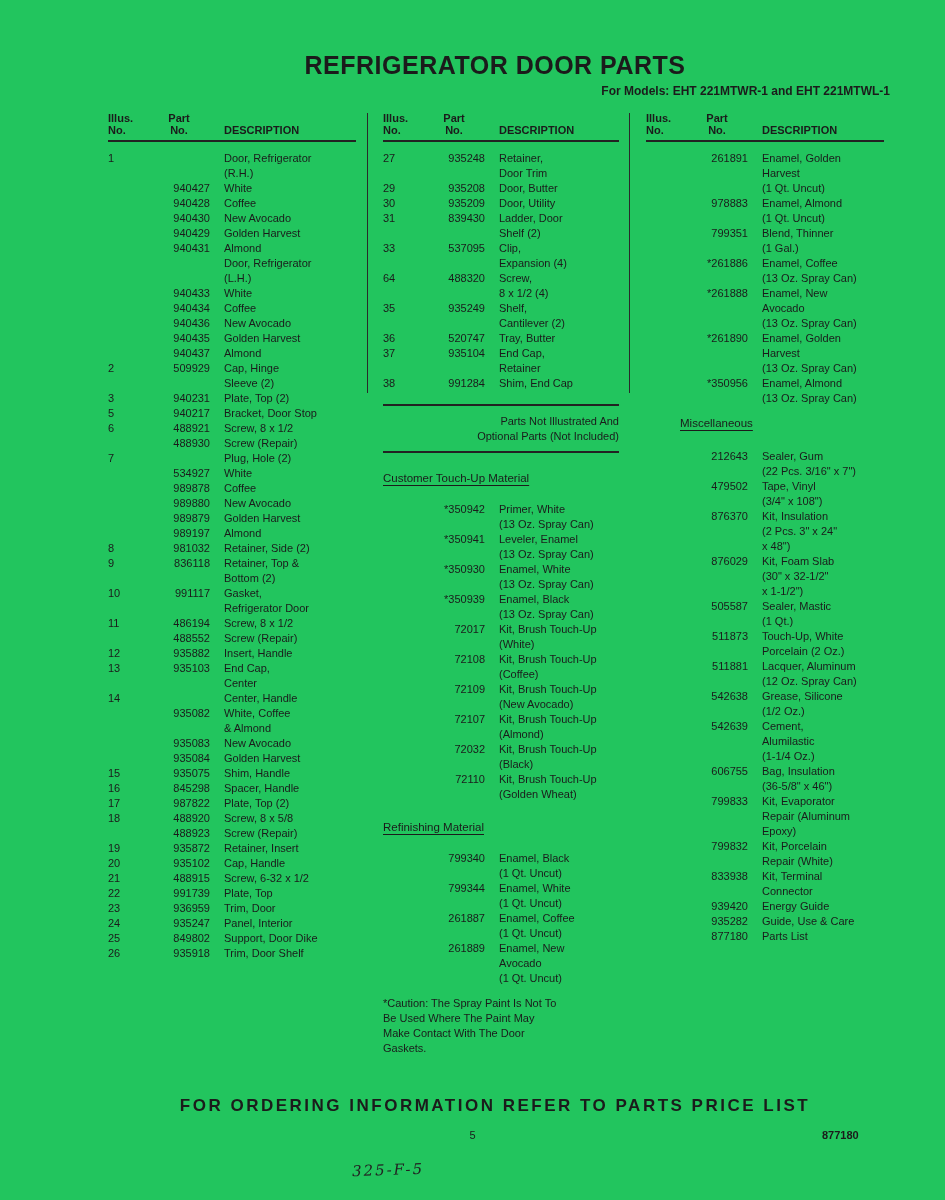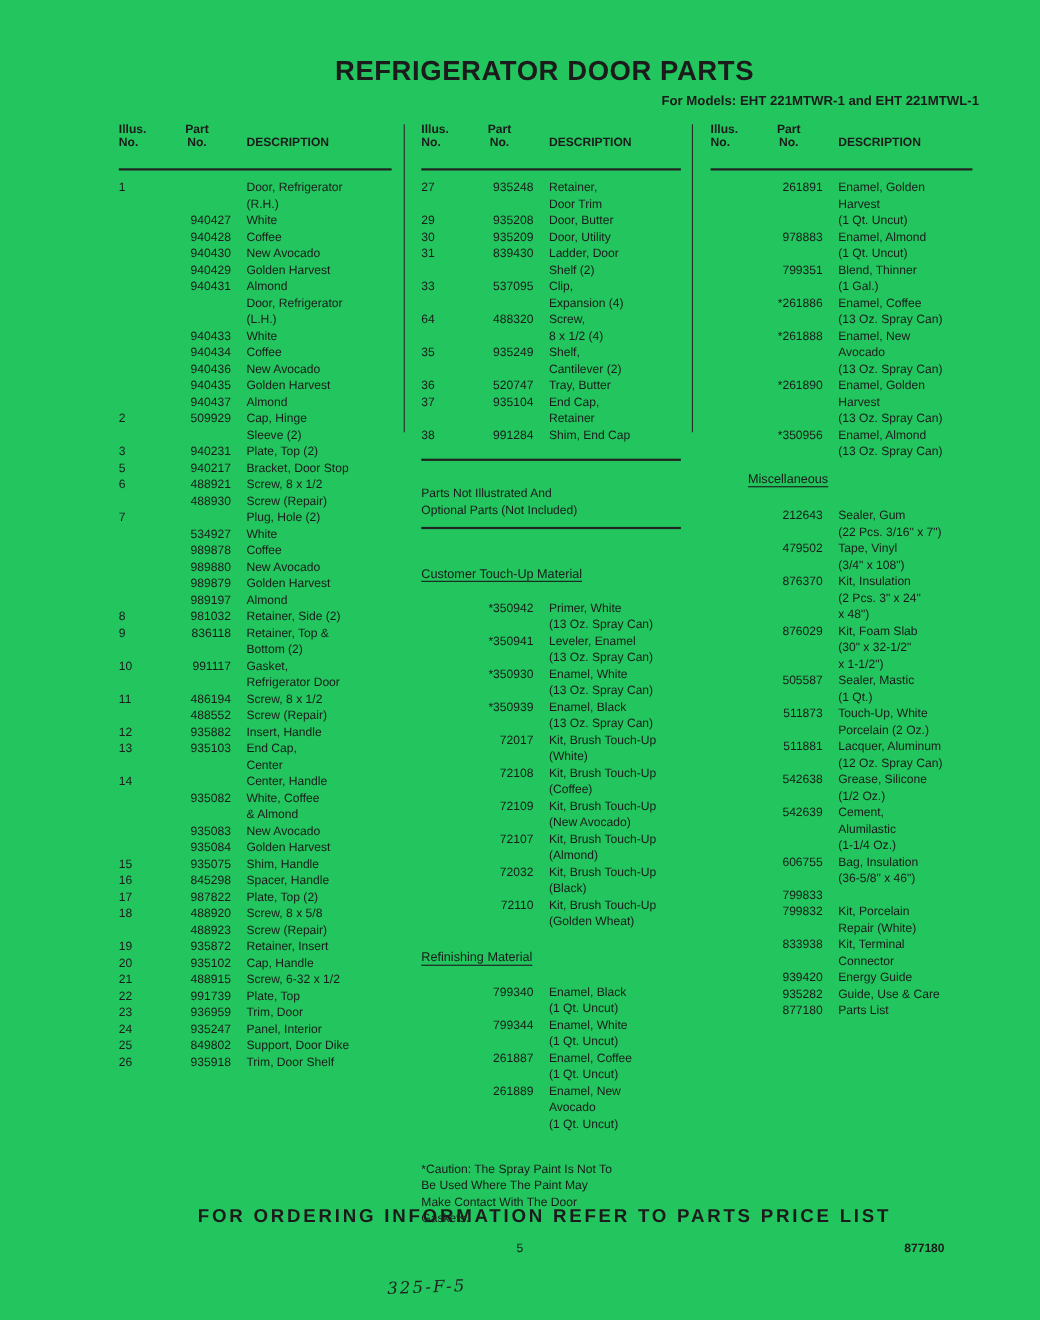--- a/index.html
+++ b/index.html
@@ -20,42 +20,42 @@
     position:absolute; top:84px; left:100px; width:790px;
     text-align:right; font-size:12px; font-weight:bold;
   }
   .columns { position:absolute; top:112px; left:100px; width:790px; display:flex; align-items:flex-start; }
   .col { padding-left:8px; }
   .col1 { width:262px; margin-right:13px; }
   .col2 { width:250px; margin-right:13px; }
   .col3 { width:252px; }
   .col-header {
     display:flex; font-size:11px; line-height:12px; font-weight:bold;
-    border-bottom:2px solid #222; padding-bottom:17px; margin-bottom:9px;
+    border-bottom:2px solid #222; padding-bottom:4px; margin-bottom:9px;
     width:calc(100% - 6px);
   }
   .h-illus { flex:0 0 40px; }
   .h-part  { flex:0 0 62px; text-align:center; }
   .h-desc  { flex:1; padding-left:14px; align-self:flex-end; }
   .prow { display:flex; }
   .c-illus { flex:0 0 40px; white-space:pre; }
   .c-part  { flex:0 0 62px; text-align:right; white-space:pre; }
   .c-desc  { flex:1; padding-left:14px; white-space:pre; }
   .ni-box {
-    margin:13px 6px 16px 0;
+    margin:13px 6px 0 0;
     border-top:2px solid #222; border-bottom:2px solid #222;
-    text-align:left; padding:23px 0 7px;
+    text-align:right; padding:8px 0 7px;
   }
   .sec-title {
     display:inline-block;
     text-decoration:underline; text-underline-offset:3px;
     margin:18px 0 16px 0; font-size:11.5px;
   }
   .sec-title.misc { margin:10px 4px 18px 0;padding-left:34px; }
-  .caution { margin-top:26px; white-space:pre-line; padding-right:4px; }
+  .caution { margin-top:10px; white-space:pre-line; padding-right:4px; }
   .vline { position:absolute; top:113px; width:1px; height:280px; background:#2a2a2a; }
   .vline.v1 { left:367px; }
   .vline.v2 { left:629px; }
   .order-note {
     position:absolute; top:1098px; left:100px; width:790px;
     text-align:center; font-weight:bold; font-size:17px; letter-spacing:2.5px;
   }
   .page-num { position:absolute; top:1128px; left:0; width:945px; text-align:center; font-size:11px; }
   .doc-num  { position:absolute; top:1128px; left:822px; font-weight:bold; font-size:11px; }
   .handwriting {
@@ -608,20 +608,23 @@
           </div>
           <div class="prow">
             <span class="c-illus"></span>
             <span class="c-part">606755</span>
             <span class="c-desc">Bag, Insulation
 (36-5/8" x 46")</span>
           </div>
           <div class="prow">
             <span class="c-illus"></span>
             <span class="c-part">799833</span>
+            <span class="c-desc">Kit, Evaporator
+Repair (Aluminum
+Epoxy)</span>
           </div>
           <div class="prow">
             <span class="c-illus"></span>
             <span class="c-part">799832</span>
             <span class="c-desc">Kit, Porcelain
 Repair (White)</span>
           </div>
           <div class="prow">
             <span class="c-illus"></span>
             <span class="c-part">833938</span>

